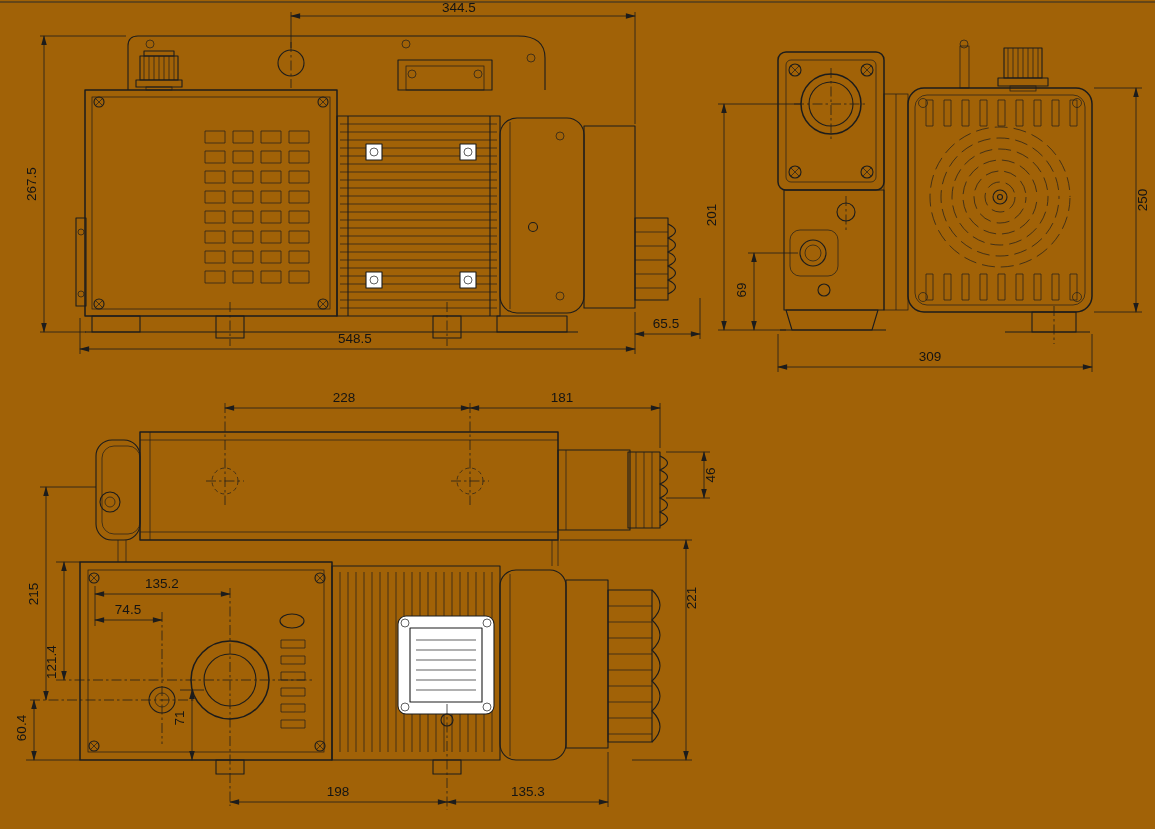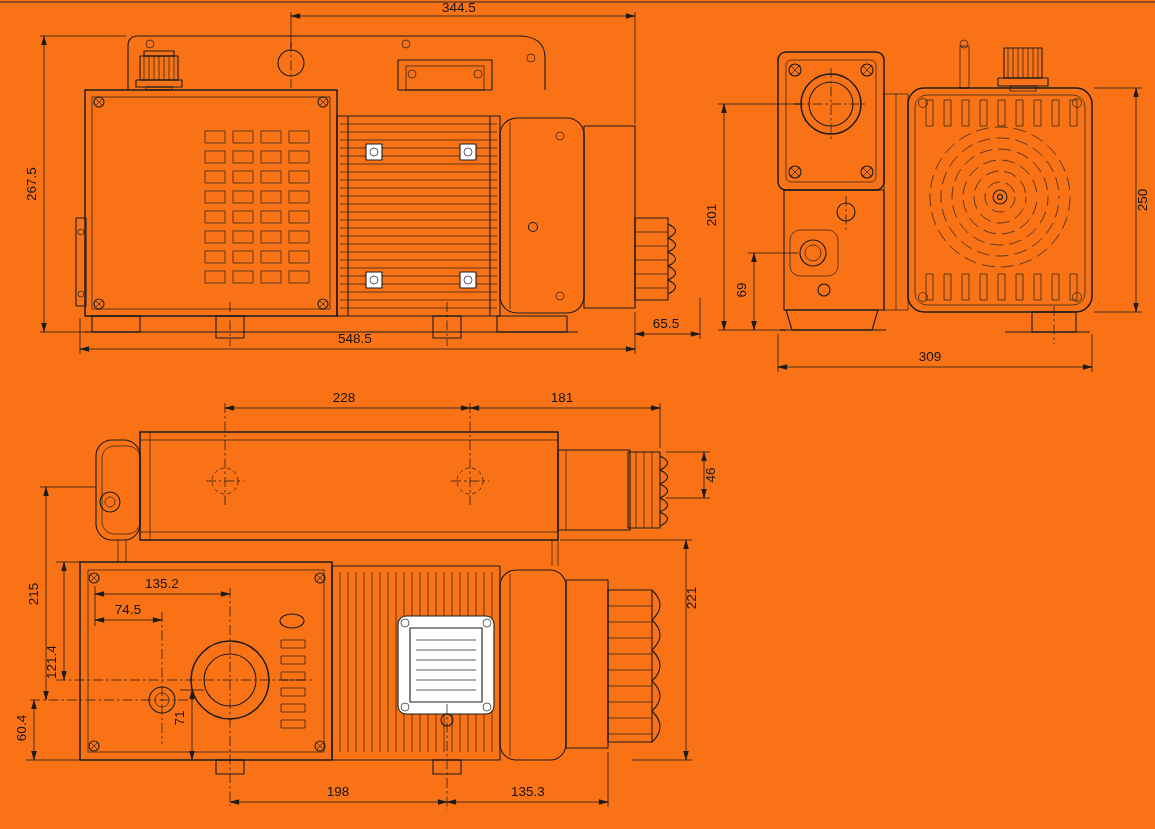--- a/index.html
+++ b/index.html
@@ -1,16 +1,16 @@
 <!DOCTYPE html>
 <html><head>
 <meta charset="utf-8">
 <style>
   html,body{margin:0;padding:0;background:#ffffff;}
-  .page{position:relative;width:1155px;height:829px;background:#f97316;overflow:hidden;}
+  .page{position:relative;width:1155px;height:829px;background:#a16207;overflow:hidden;}
   svg{display:block;}
   text{font-family:"Liberation Sans","DejaVu Sans",sans-serif;font-size:13.5px;fill:#141414;}
   .o12{stroke:#1c1c1c;stroke-width:1.5;fill:none;stroke-linejoin:round;}
   .ln{stroke:#1c1c1c;stroke-width:1.1;fill:none;stroke-linejoin:round;}
   .tn{stroke:#1c1c1c;stroke-width:0.7;fill:none;}
   .dim{stroke:#1c1c1c;stroke-width:0.8;fill:none;}
   .cl{stroke:#1c1c1c;stroke-width:0.75;fill:none;stroke-dasharray:10 3 2.5 3;}
   .dshc{stroke-dasharray:4 3;}
   .wfill{fill:#ffffff;}
 </style>

